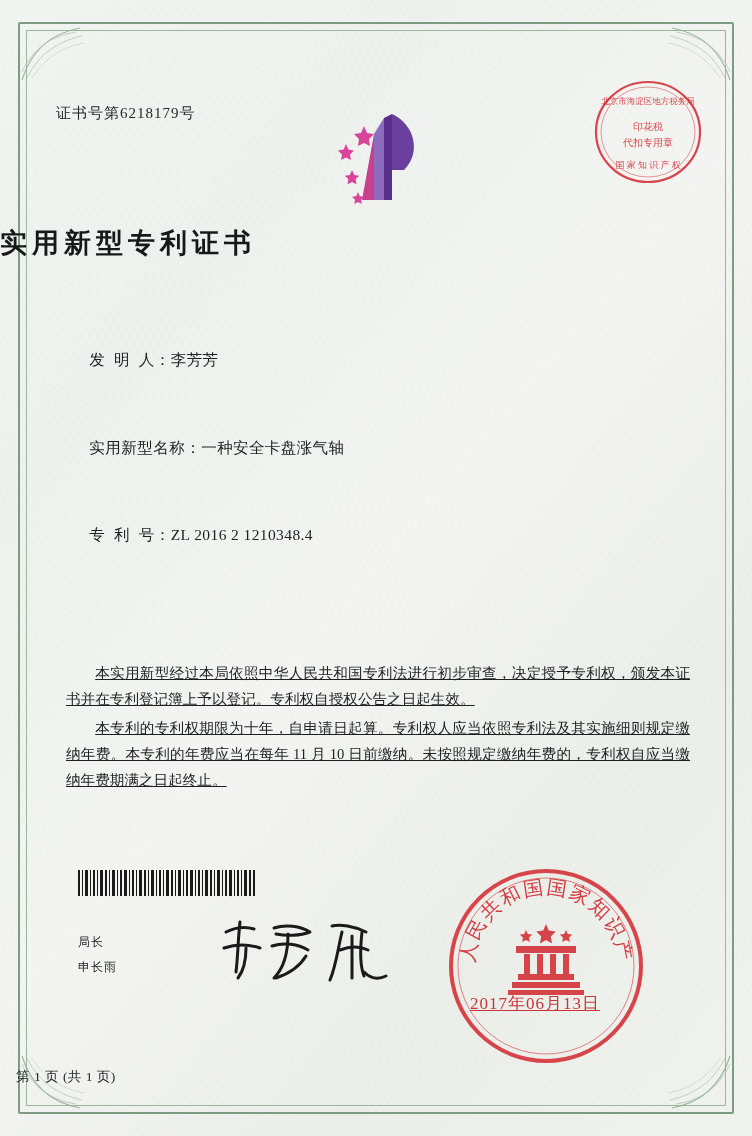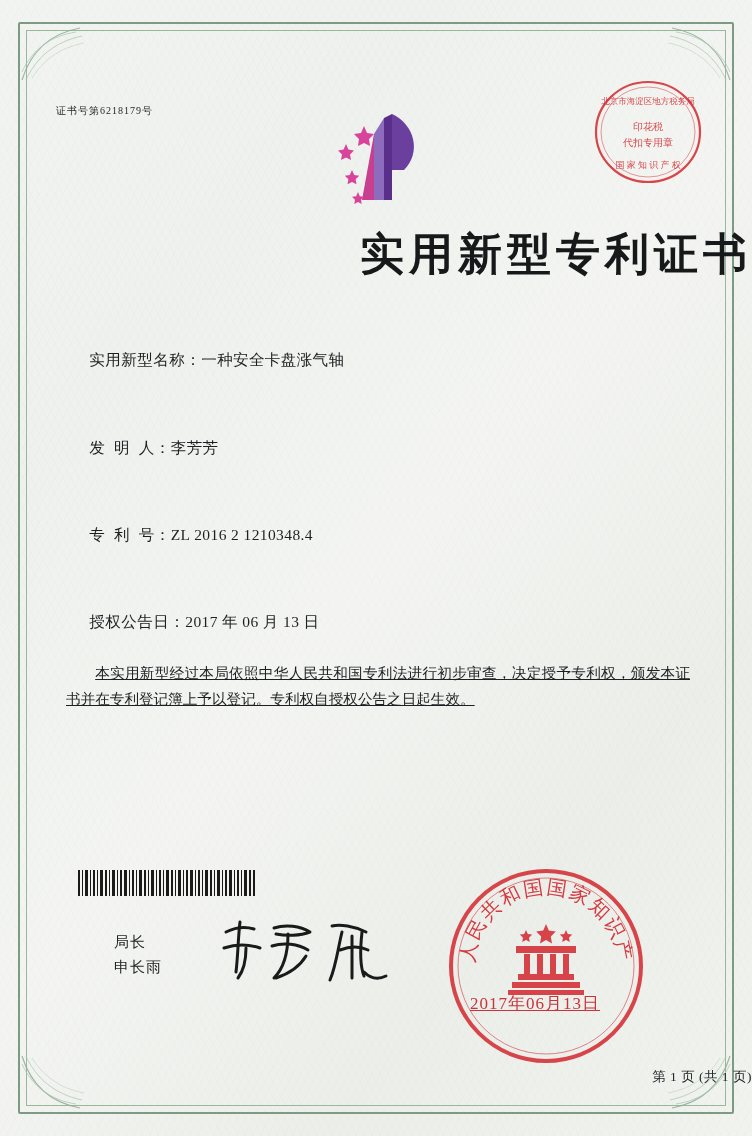--- a/index.html
+++ b/index.html
@@ -61,21 +61,21 @@
   }
   .corner-tl { left: 20px; top: 24px; }
   .corner-tr { right: 20px; top: 24px; transform: scaleX(-1); }
   .corner-bl { left: 20px; bottom: 24px; transform: scaleY(-1); }
   .corner-br { right: 20px; bottom: 24px; transform: scale(-1,-1); }
 
   .cert-no {
     position: absolute;
     left: 56px;
     top: 104px;
-    font-size: 10px;
+    font-size: 15px;
     letter-spacing: 1px;
     color: #23282a;
   }
 
   .logo {
     position: absolute;
     left: 318px;
     top: 108px;
     width: 118px;
     height: 102px;
@@ -87,27 +87,26 @@
     top: 72px;
     width: 120px;
     height: 120px;
   }
 
   .title {
     position: absolute;
     left: 0;
     right: 0;
     top: 225px;
-    text-align: right;
-    font-size: 44px;
+    text-align: left;
+    font-size: 27px;
     font-weight: bold;
     letter-spacing: 5px;
     color: #16181a;
     font-family: "DejaVu Serif", "Liberation Serif", serif;
-    padding-left: 24px;
   }
 
   .fields {
     position: absolute;
     left: 66px;
     top: 330px;
     right: 60px;
   }
   .field {
     font-size: 15.5px;
@@ -137,25 +136,24 @@
     left: 78px;
     top: 870px;
     width: 178px;
     height: 26px;
   }
 
   .signblock {
     position: absolute;
     left: 78px;
     top: 930px;
-    font-size: 15px;
+    font-size: 12px;
     line-height: 25px;
     color: #1d2022;
     letter-spacing: 1px;
-    margin-left: 36px;
   }
 
   .handsign {
     position: absolute;
     left: 214px;
     top: 912px;
     width: 180px;
     height: 78px;
   }
 
@@ -173,24 +171,24 @@
     font-size: 17px;
     color: #c5252c;
     letter-spacing: 1px;
     font-family: "Liberation Serif", serif;
     opacity: 0.92;
     text-decoration: underline;
   }
 
   .footer {
     position: absolute;
-    left: 8px;
+    left: 16px;
     right: 0;
     top: 1068px;
-    text-align: right;
+    text-align: left;
     font-size: 13.5px;
     color: #23282a;
     letter-spacing: 0.5px;
   }
 </style>
 </head>
 <body>
 
 <div class="page">
   <div class="texture"></div>
@@ -244,35 +242,33 @@
       <text x="60" y="58" font-size="10" text-anchor="middle">印花税</text>
       <text x="60" y="74" font-size="10" text-anchor="middle">代扣专用章</text>
       <text x="60" y="96" font-size="9" text-anchor="middle">国 家 知 识 产 权</text>
     </g>
   </svg>
 
   <div class="title">实用新型专利证书</div>
 
   <div class="fields">
     <div class="field">
-      <span class="lbl">实用新型名称：</span><span class="val">一种安全卡盘涨气轴</span>
+      <span class="lbl">发  明  人：</span><span class="val">李芳芳</span>
     </div>
     <div class="field">
-      <span class="lbl">发  明  人：</span><span class="val">李芳芳</span>
+      <span class="lbl">实用新型名称：</span><span class="val">一种安全卡盘涨气轴</span>
     </div>
     <div class="field">
       <span class="lbl">专  利  号：</span><span class="val">ZL 2016 2 1210348.4</span>
     </div>
-    <div class="field">
-      <span class="lbl">授权公告日：</span><span class="val">2017 年 06 月 13 日</span>
-    </div>
   </div>
 
   <div class="paras">
     <div class="para">本实用新型经过本局依照中华人民共和国专利法进行初步审查，决定授予专利权，颁发本证书并在专利登记簿上予以登记。专利权自授权公告之日起生效。</div>
+    <div class="para">本专利的专利权期限为十年，自申请日起算。专利权人应当依照专利法及其实施细则规定缴纳年费。本专利的年费应当在每年 11 月 10 日前缴纳。未按照规定缴纳年费的，专利权自应当缴纳年费期满之日起终止。</div>
   </div>
 
   <svg class="barcode" viewBox="0 0 178 26" preserveAspectRatio="none">
     <g fill="#1a1a1a">
       <rect x="0" y="0" width="2" height="26"></rect>
         <rect x="4" y="0" width="1" height="26"></rect>
       <rect x="7" y="0" width="3" height="26"></rect>
         <rect x="12" y="0" width="1" height="26"></rect>
       <rect x="15" y="0" width="2" height="26"></rect>
         <rect x="19" y="0" width="1" height="26"></rect>

